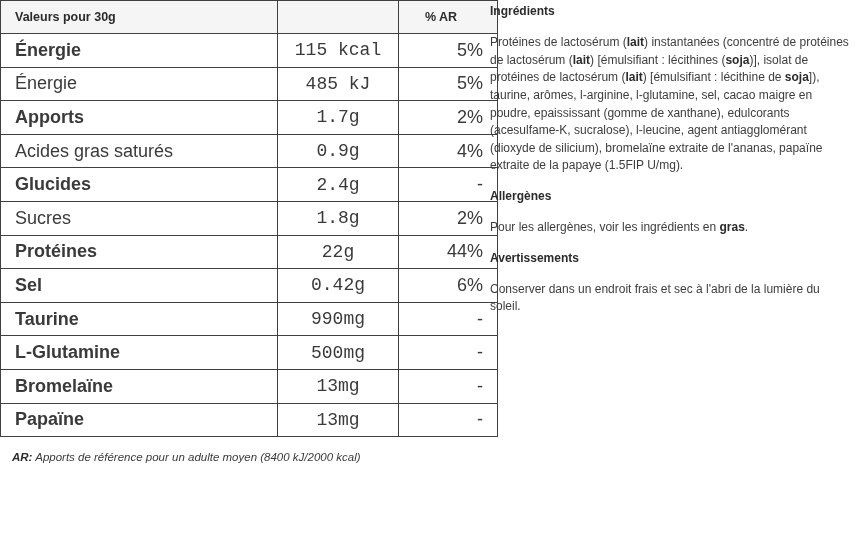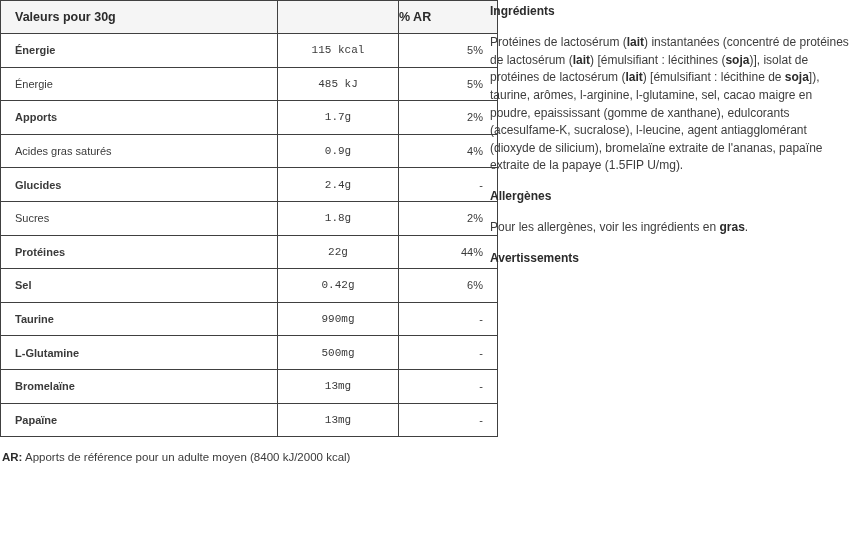--- a/index.html
+++ b/index.html
@@ -49,25 +49,25 @@
   }
   table.nutrition thead th {
     background: #f5f5f5;
     font-weight: bold;
     font-size: 12.5px;
     color: #2b2b2b;
     height: 32px;
   }
   .c-name   { width: 262px; text-align: left; padding-left: 14px !important; }
   .c-value  { width: 120px; text-align: center; font-family: Liberation Mono, monospace; }
-  .c-pct    { width: 84px;  text-align: left; padding-right: 14px !important; }
+  .c-pct    { width: 84px;  text-align: center; padding-right: 14px !important; }
 
   table.nutrition tbody td {
     height: 32.6px;
-    font-size: 11px;
+    font-size: 18px;
     color: #3a3a3a;
   }
   td.name {
     padding-left: 14px;
     font-weight: bold;
     color: #2b2b2b;
     font-size: 12.5px;
   }
   td.name.indent {
     padding-left: 36px;
@@ -78,24 +78,25 @@
     text-align: center;
     color: #3a3a3a;
   }
   td.pct {
     text-align: right;
     padding-right: 14px;
     color: #3a3a3a;
   }
 
   .footnote {
-    margin: 12px 0 0 2px;
+    margin: 12px 0 0 12px;
     font-size: 11.5px;
     color: #3a3a3a;
     line-height: 1.4;
+    font-style: italic;
   }
   .footnote b {
     color: #2b2b2b;
   }
 
   
   .info-heading {
     font-weight: bold;
     font-size: 12px;
     color: #2b2b2b;
@@ -195,15 +196,16 @@
 
   <div class="right-col">
 
     <div class="info-heading">Ingrédients</div>
     <p class="info-body"><span>Protéines de lactosérum (</span><b>lait</b><span>) instantanées (concentré de protéines de lactosérum (</span><b>lait</b><span>) [émulsifiant : lécithines (</span><b>soja</b><span>)], isolat de protéines de lactosérum (</span><b>lait</b><span>) [émulsifiant : lécithine de </span><b>soja</b><span>]), taurine, arômes, l-arginine, l-glutamine, sel, cacao maigre en poudre, epaississant (gomme de xanthane), edulcorants (acesulfame-K, sucralose), l-leucine, agent antiagglomérant (dioxyde de silicium), bromelaïne extraite de l'ananas, papaïne extraite de la papaye (1.5FIP U/mg).</span></p>
 
     <div class="info-heading">Allergènes</div>
     <p class="info-body"><span>Pour les allergènes, voir les ingrédients en </span><b>gras</b><span>.</span></p>
 
     <div class="info-heading">Avertissements</div>
+    <p class="info-body">Conserver dans un endroit frais et sec à l'abri de la lumière du soleil.</p>
 
   </div>
 </div>
 
 </body></html>

